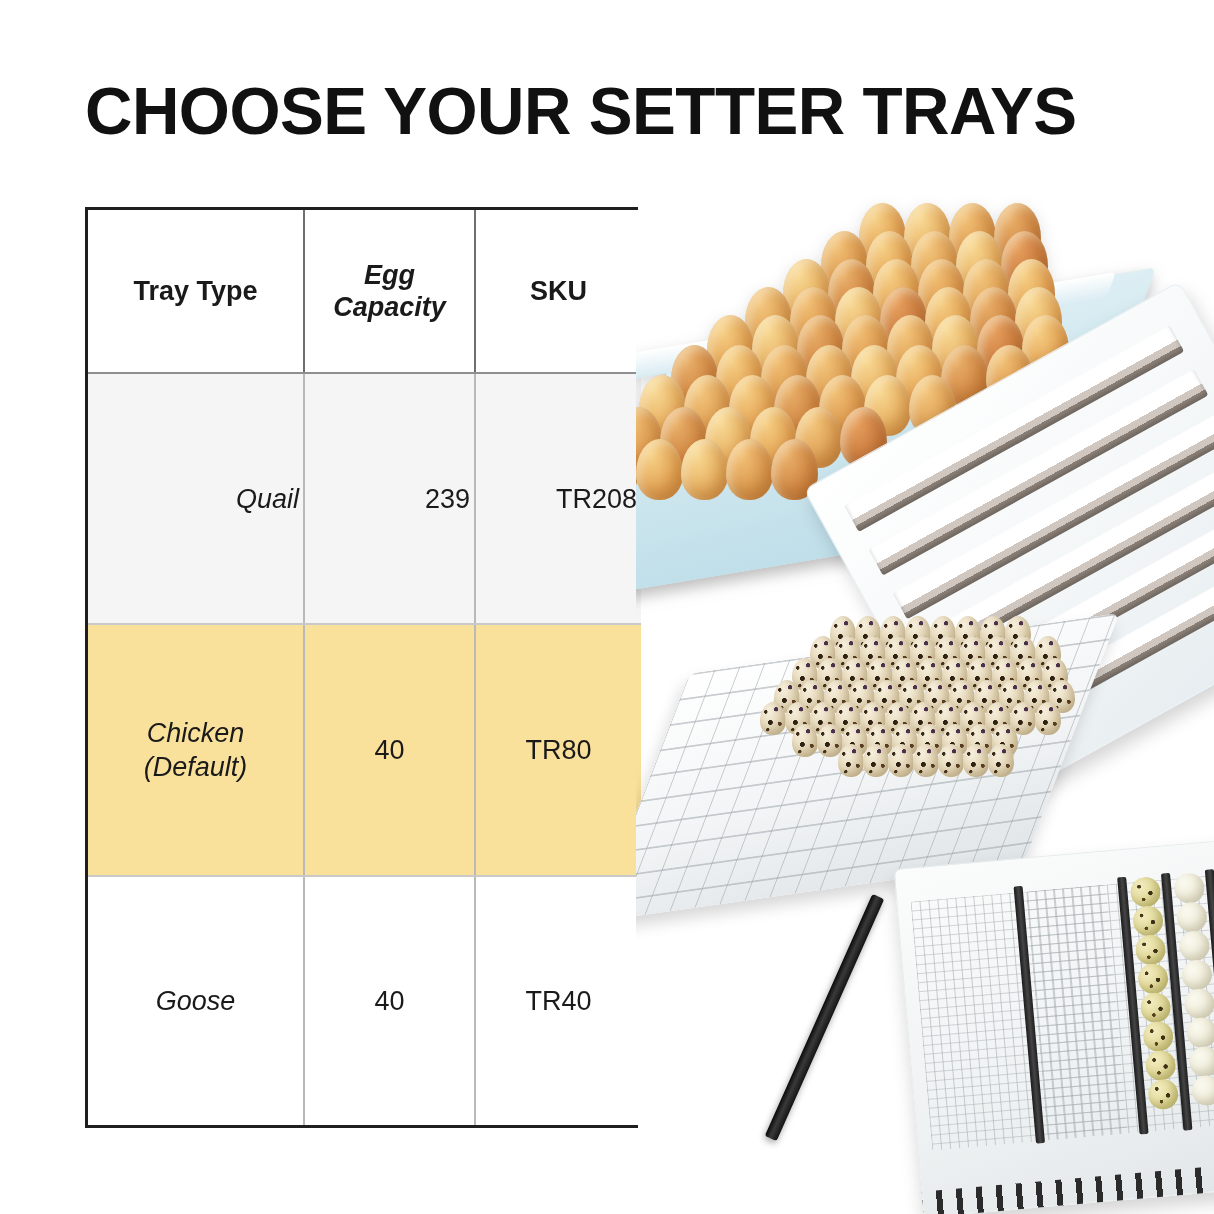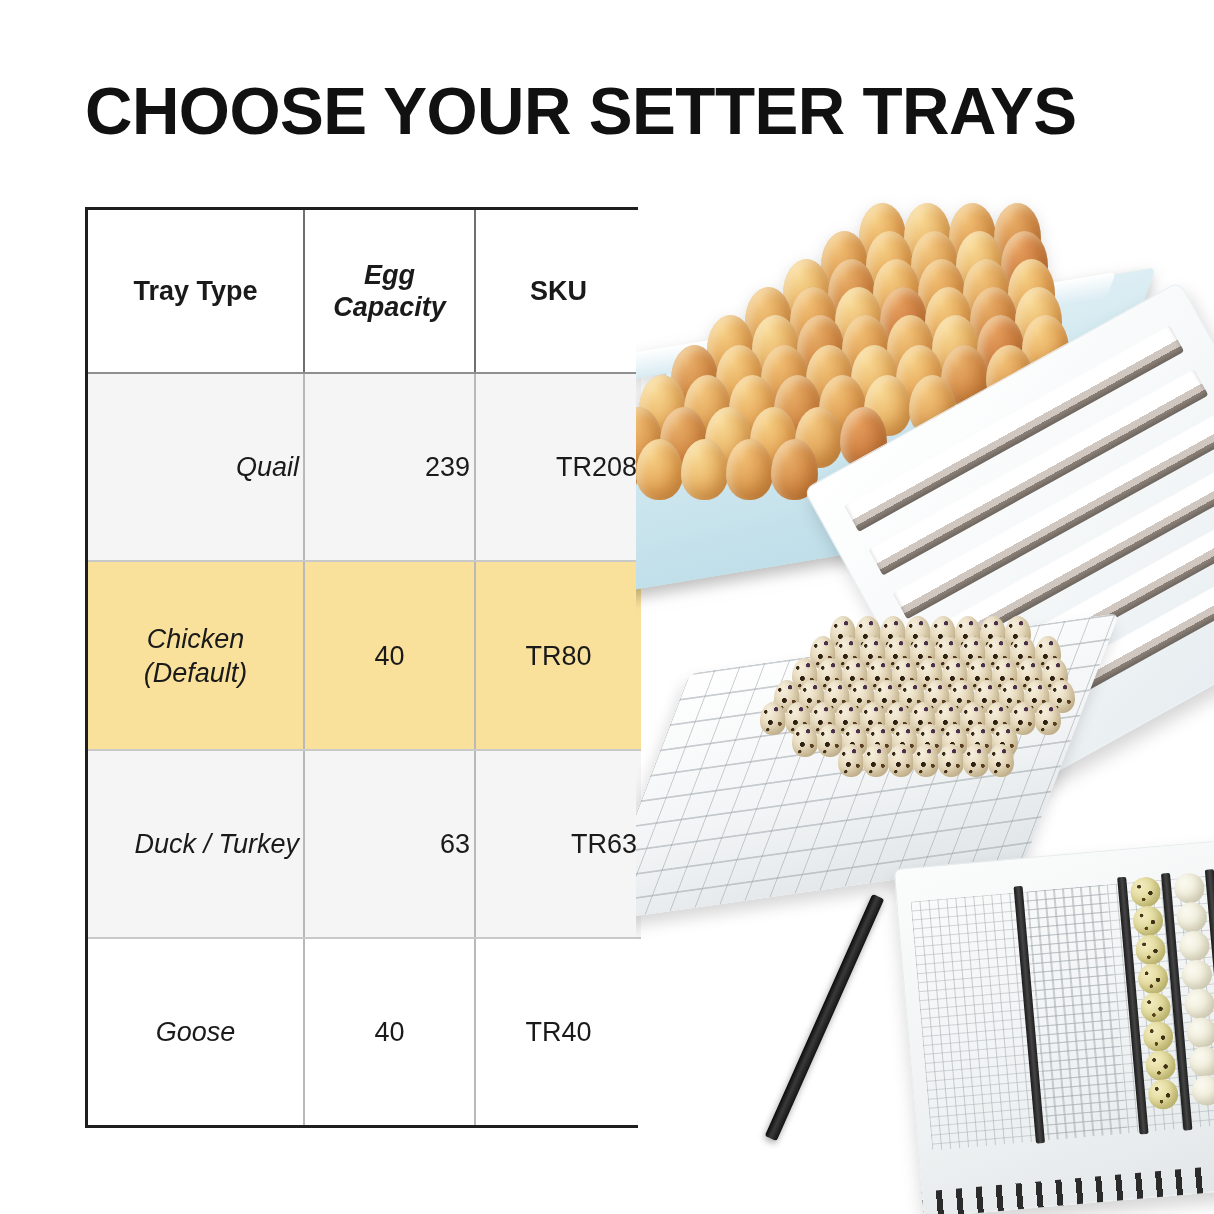--- a/index.html
+++ b/index.html
@@ -256,27 +256,20 @@
 
         <tr class="hl">
           <td>
             <span class="two-line">Chicken</span>
             <span class="two-line">(Default)</span>
           </td>
           <td>40</td>
           <td>TR80</td>
         </tr>
 
-        <tr class="shade">
-          <td>
-            <span class="two-line">Duck / Turkey</span>
-          </td>
-          <td>63</td>
-          <td>TR63</td>
-        </tr>
 
         <tr class="plain">
           <td>
             <span class="two-line">Goose</span>
           </td>
           <td>40</td>
           <td>TR40</td>
         </tr>
 
 

